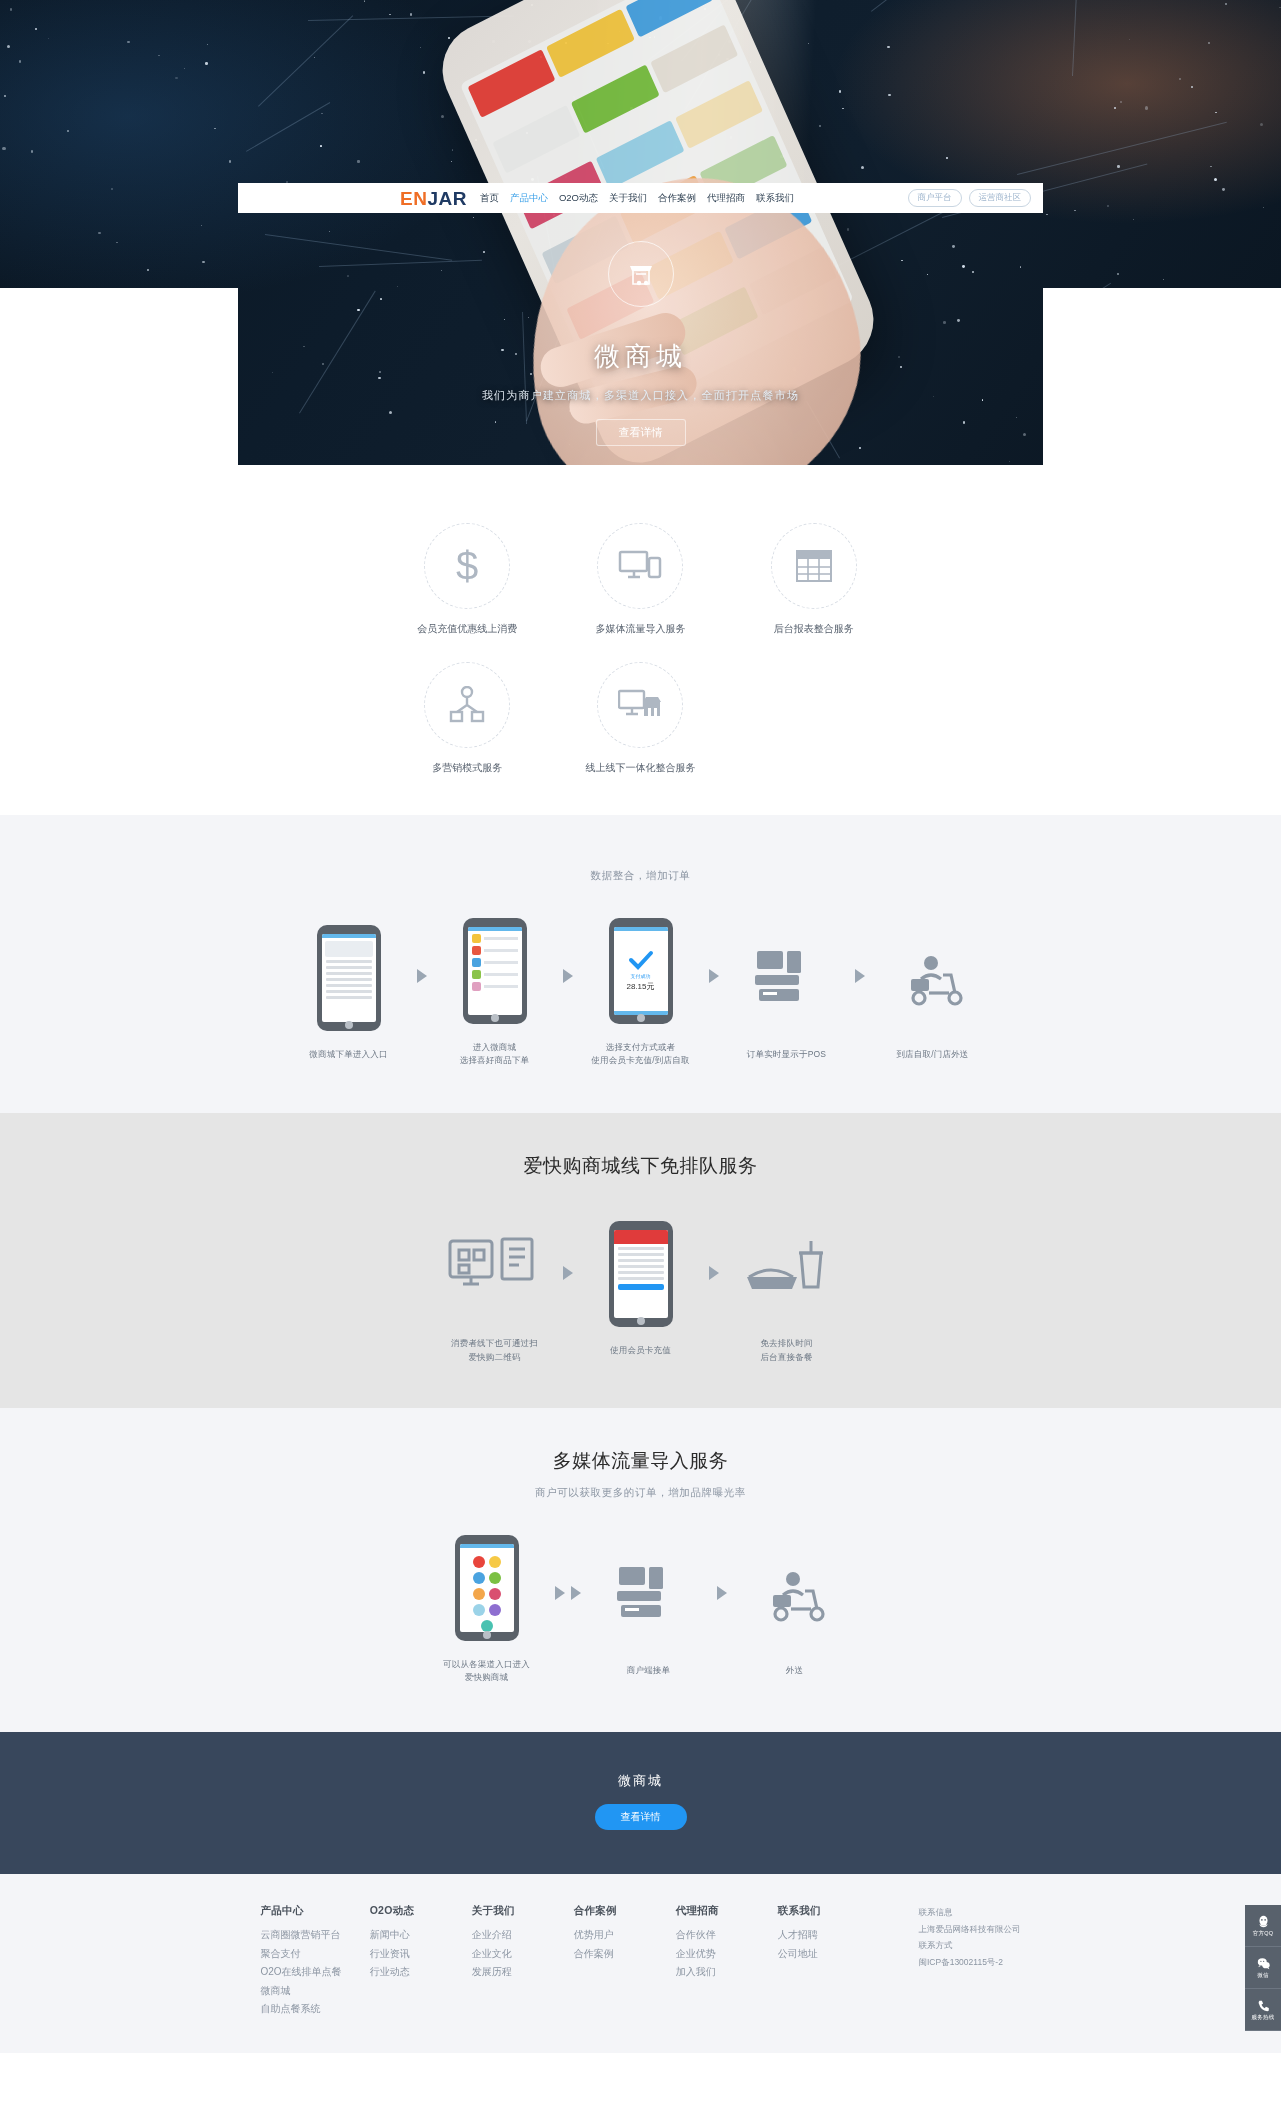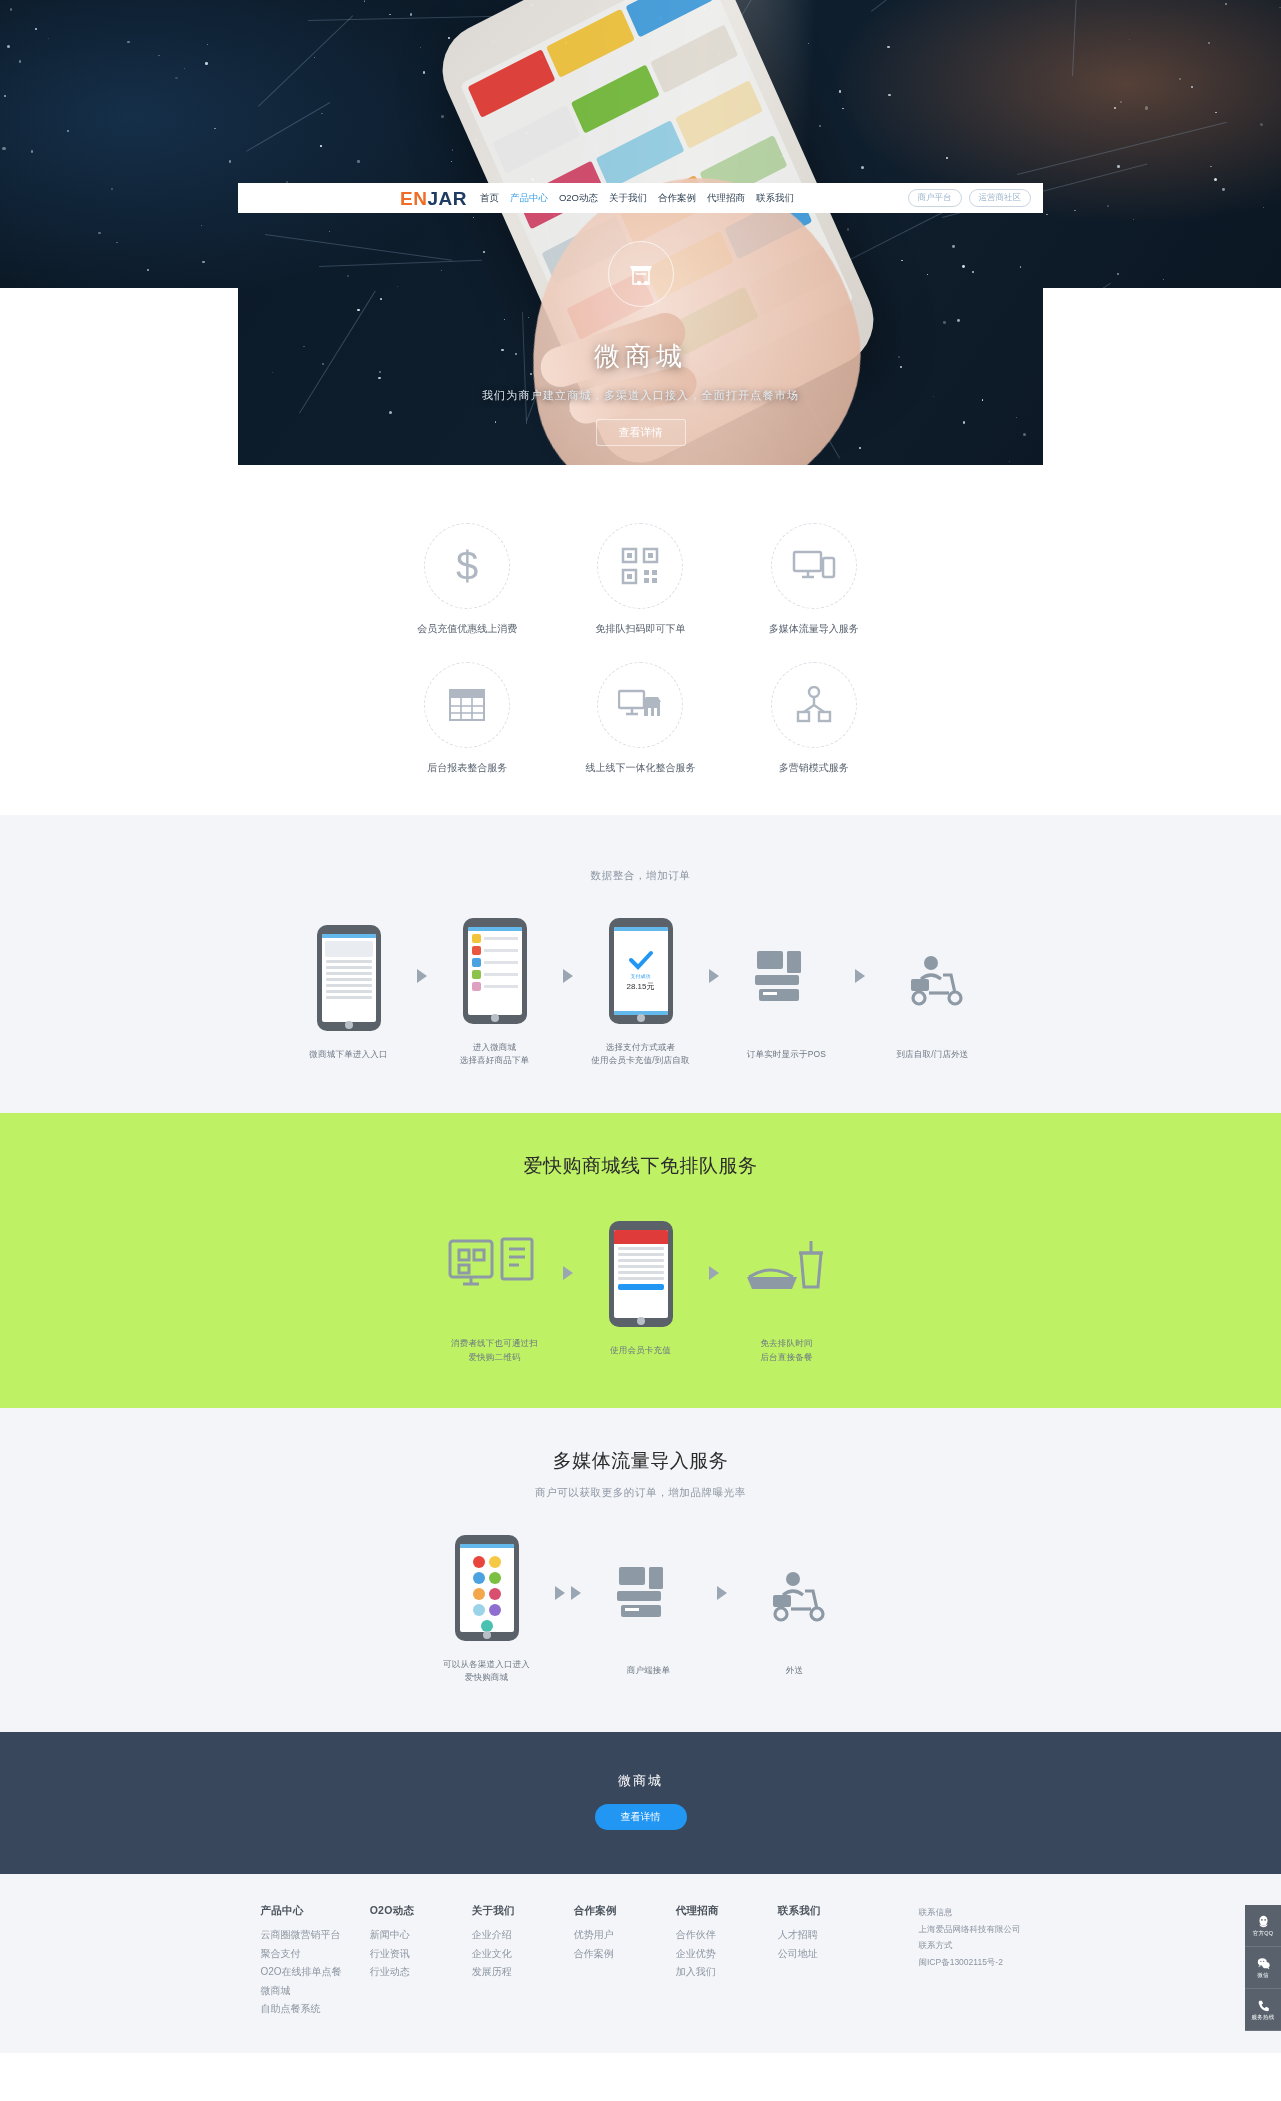--- a/index.html
+++ b/index.html
@@ -161,21 +161,21 @@
   .phone-ui {
     width: 64px; height: 106px; border-radius: 10px; background:#5a6169;
     padding: 9px 5px; position:relative;
   }
   .phone-ui .scr { width:100%; height:100%; background:#fff; border-radius:2px; overflow:hidden; }
   .phone-ui .home { position:absolute; left:50%; bottom:2px; transform:translateX(-50%); width:8px;height:8px;border-radius:50%;background:#b9bfc6; }
   .bar { height:4px; background:#63b8ec; }
   .row-line { height:3px; margin:3px 4px; background:#d9dde2; border-radius:1px; }
 
   
-  .offline-sec { width:1281px; background:#bef264; padding: 40px 0 44px; }
+  .offline-sec { width:1281px; background:#e5e5e5; padding: 40px 0 44px; }
 
   
   .media-sec { width:1281px; background:#f4f5f8; padding: 40px 0 48px; }
 
   
   .cta-band {
     width:1281px; background:#38475c; padding: 40px 0 44px;
     display:flex; flex-direction:column; align-items:center;
   }
   .cta-title { font-size: 13px; color:#ffffff; letter-spacing:2px; }
@@ -479,77 +479,60 @@
       <div class="svc-cell">
         <div class="svc-circle">
           <svg width="40" height="44" viewBox="0 0 40 44">
             <text x="20" y="36" font-size="40" font-family="Liberation Sans, sans-serif" fill="#aeb7c2" text-anchor="middle">$</text>
           </svg>
         </div>
         <div class="svc-label">会员充值优惠线上消费</div>
       </div>
       <div class="svc-cell">
         <div class="svc-circle">
-          <svg width="38" height="38" viewBox="0 0 38 38" fill="#aeb7c2">
-            <rect x="2" y="2" width="13" height="13" fill="none" stroke="#aeb7c2" stroke-width="2.5"></rect>
-            <rect x="23" y="2" width="13" height="13" fill="none" stroke="#aeb7c2" stroke-width="2.5"></rect>
-            <rect x="2" y="23" width="13" height="13" fill="none" stroke="#aeb7c2" stroke-width="2.5"></rect>
-            <rect x="6" y="6" width="5" height="5"></rect>
-            <rect x="27" y="6" width="5" height="5"></rect>
-            <rect x="6" y="27" width="5" height="5"></rect>
-            <rect x="23" y="23" width="5" height="5"></rect>
-            <rect x="31" y="23" width="5" height="5"></rect>
-            <rect x="23" y="31" width="5" height="5"></rect>
-            <rect x="31" y="31" width="5" height="5"></rect>
-          </svg>
-        </div>
-        <div class="svc-label">免排队扫码即可下单</div>
-      </div>
-      <div class="svc-cell">
-        <div class="svc-circle">
           <svg width="44" height="34" viewBox="0 0 44 34" fill="none" stroke="#aeb7c2" stroke-width="2.5">
             <rect x="2" y="3" width="27" height="19" rx="1.5"></rect>
             <path d="M10 28 h12 M16 22 v6"></path>
             <rect x="31" y="9" width="11" height="19" rx="2"></rect>
           </svg>
         </div>
         <div class="svc-label">多媒体流量导入服务</div>
       </div>
       <div class="svc-cell">
         <div class="svc-circle">
           <svg width="38" height="34" viewBox="0 0 38 34">
             <rect x="2" y="2" width="34" height="8" fill="#aeb7c2"></rect>
             <rect x="2" y="2" width="34" height="30" fill="none" stroke="#aeb7c2" stroke-width="2"></rect>
             <path d="M13 10 V32 M24 10 V32 M2 18 H36 M2 25 H36" stroke="#aeb7c2" stroke-width="1.6"></path>
           </svg>
         </div>
         <div class="svc-label">后台报表整合服务</div>
+      </div>
+      <div class="svc-cell">
+        <div class="svc-circle">
+          <svg width="38" height="38" viewBox="0 0 38 38" fill="none" stroke="#aeb7c2" stroke-width="2.4">
+            <circle cx="19" cy="6" r="5"></circle>
+            <path d="M19 11 v8 M19 19 L9 26 M19 19 L29 26"></path>
+            <rect x="3" y="26" width="11" height="9"></rect>
+            <rect x="24" y="26" width="11" height="9"></rect>
+          </svg>
+        </div>
+        <div class="svc-label">多营销模式服务</div>
       </div>
       <div class="svc-cell">
         <div class="svc-circle">
           <svg width="44" height="34" viewBox="0 0 44 34" fill="none" stroke="#aeb7c2" stroke-width="2.4">
             <rect x="1" y="3" width="25" height="17" rx="1.5"></rect>
             <path d="M8 26 h12 M14 20 v6"></path>
             <path d="M26 14 h16 v14 H26 Z" fill="#aeb7c2" stroke="none"></path>
             <path d="M25 14 l3-5 h12 l3 5" fill="#aeb7c2" stroke="none"></path>
             <path d="M30 20 h3 v8 h-3z M36 20 h3 v8 h-3z" fill="#fff" stroke="none"></path>
           </svg>
         </div>
         <div class="svc-label">线上线下一体化整合服务</div>
-      </div>
-      <div class="svc-cell">
-        <div class="svc-circle">
-          <svg width="38" height="38" viewBox="0 0 38 38" fill="none" stroke="#aeb7c2" stroke-width="2.4">
-            <circle cx="19" cy="6" r="5"></circle>
-            <path d="M19 11 v8 M19 19 L9 26 M19 19 L29 26"></path>
-            <rect x="3" y="26" width="11" height="9"></rect>
-            <rect x="24" y="26" width="11" height="9"></rect>
-          </svg>
-        </div>
-        <div class="svc-label">多营销模式服务</div>
       </div>
     </div>
 </div>
 
 <div class="flow-sec">
   <div class="sec-sub">数据整合，增加订单</div>
   <div class="flow-row" id="flowOnline">
       <div class="flow-step">
         <div style="height: 112px; display: flex; align-items: center; justify-content: center;">
           <div class="phone-ui">

